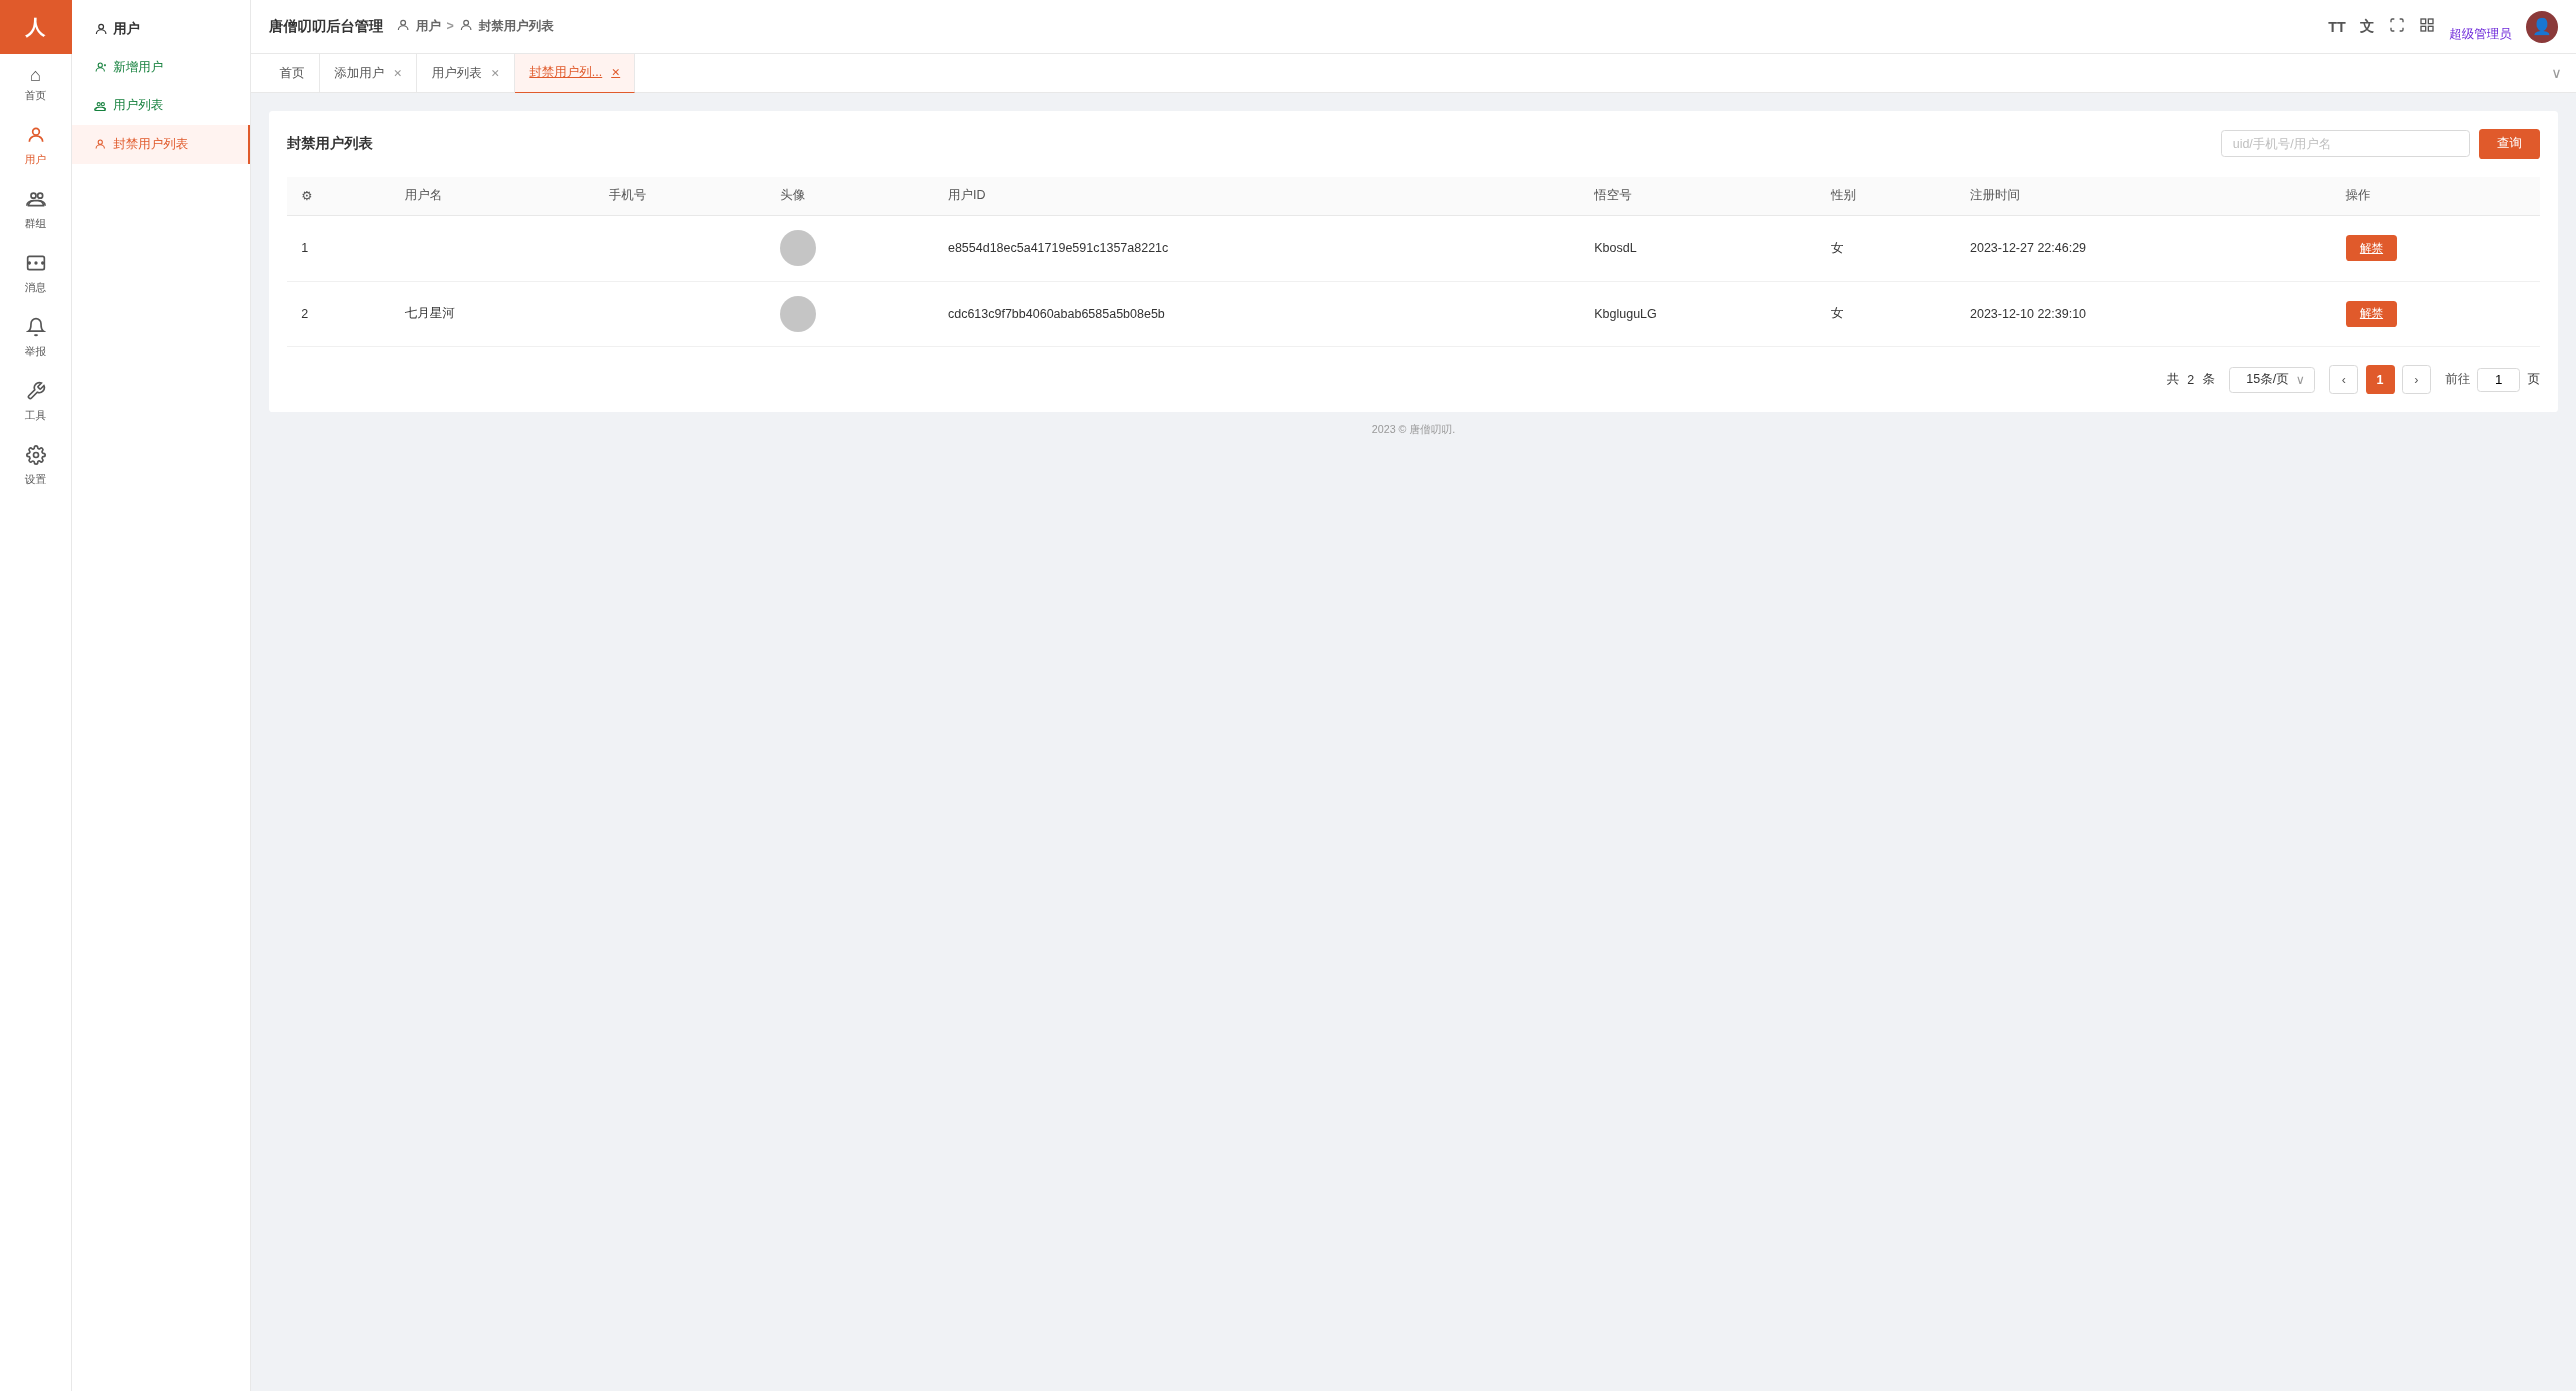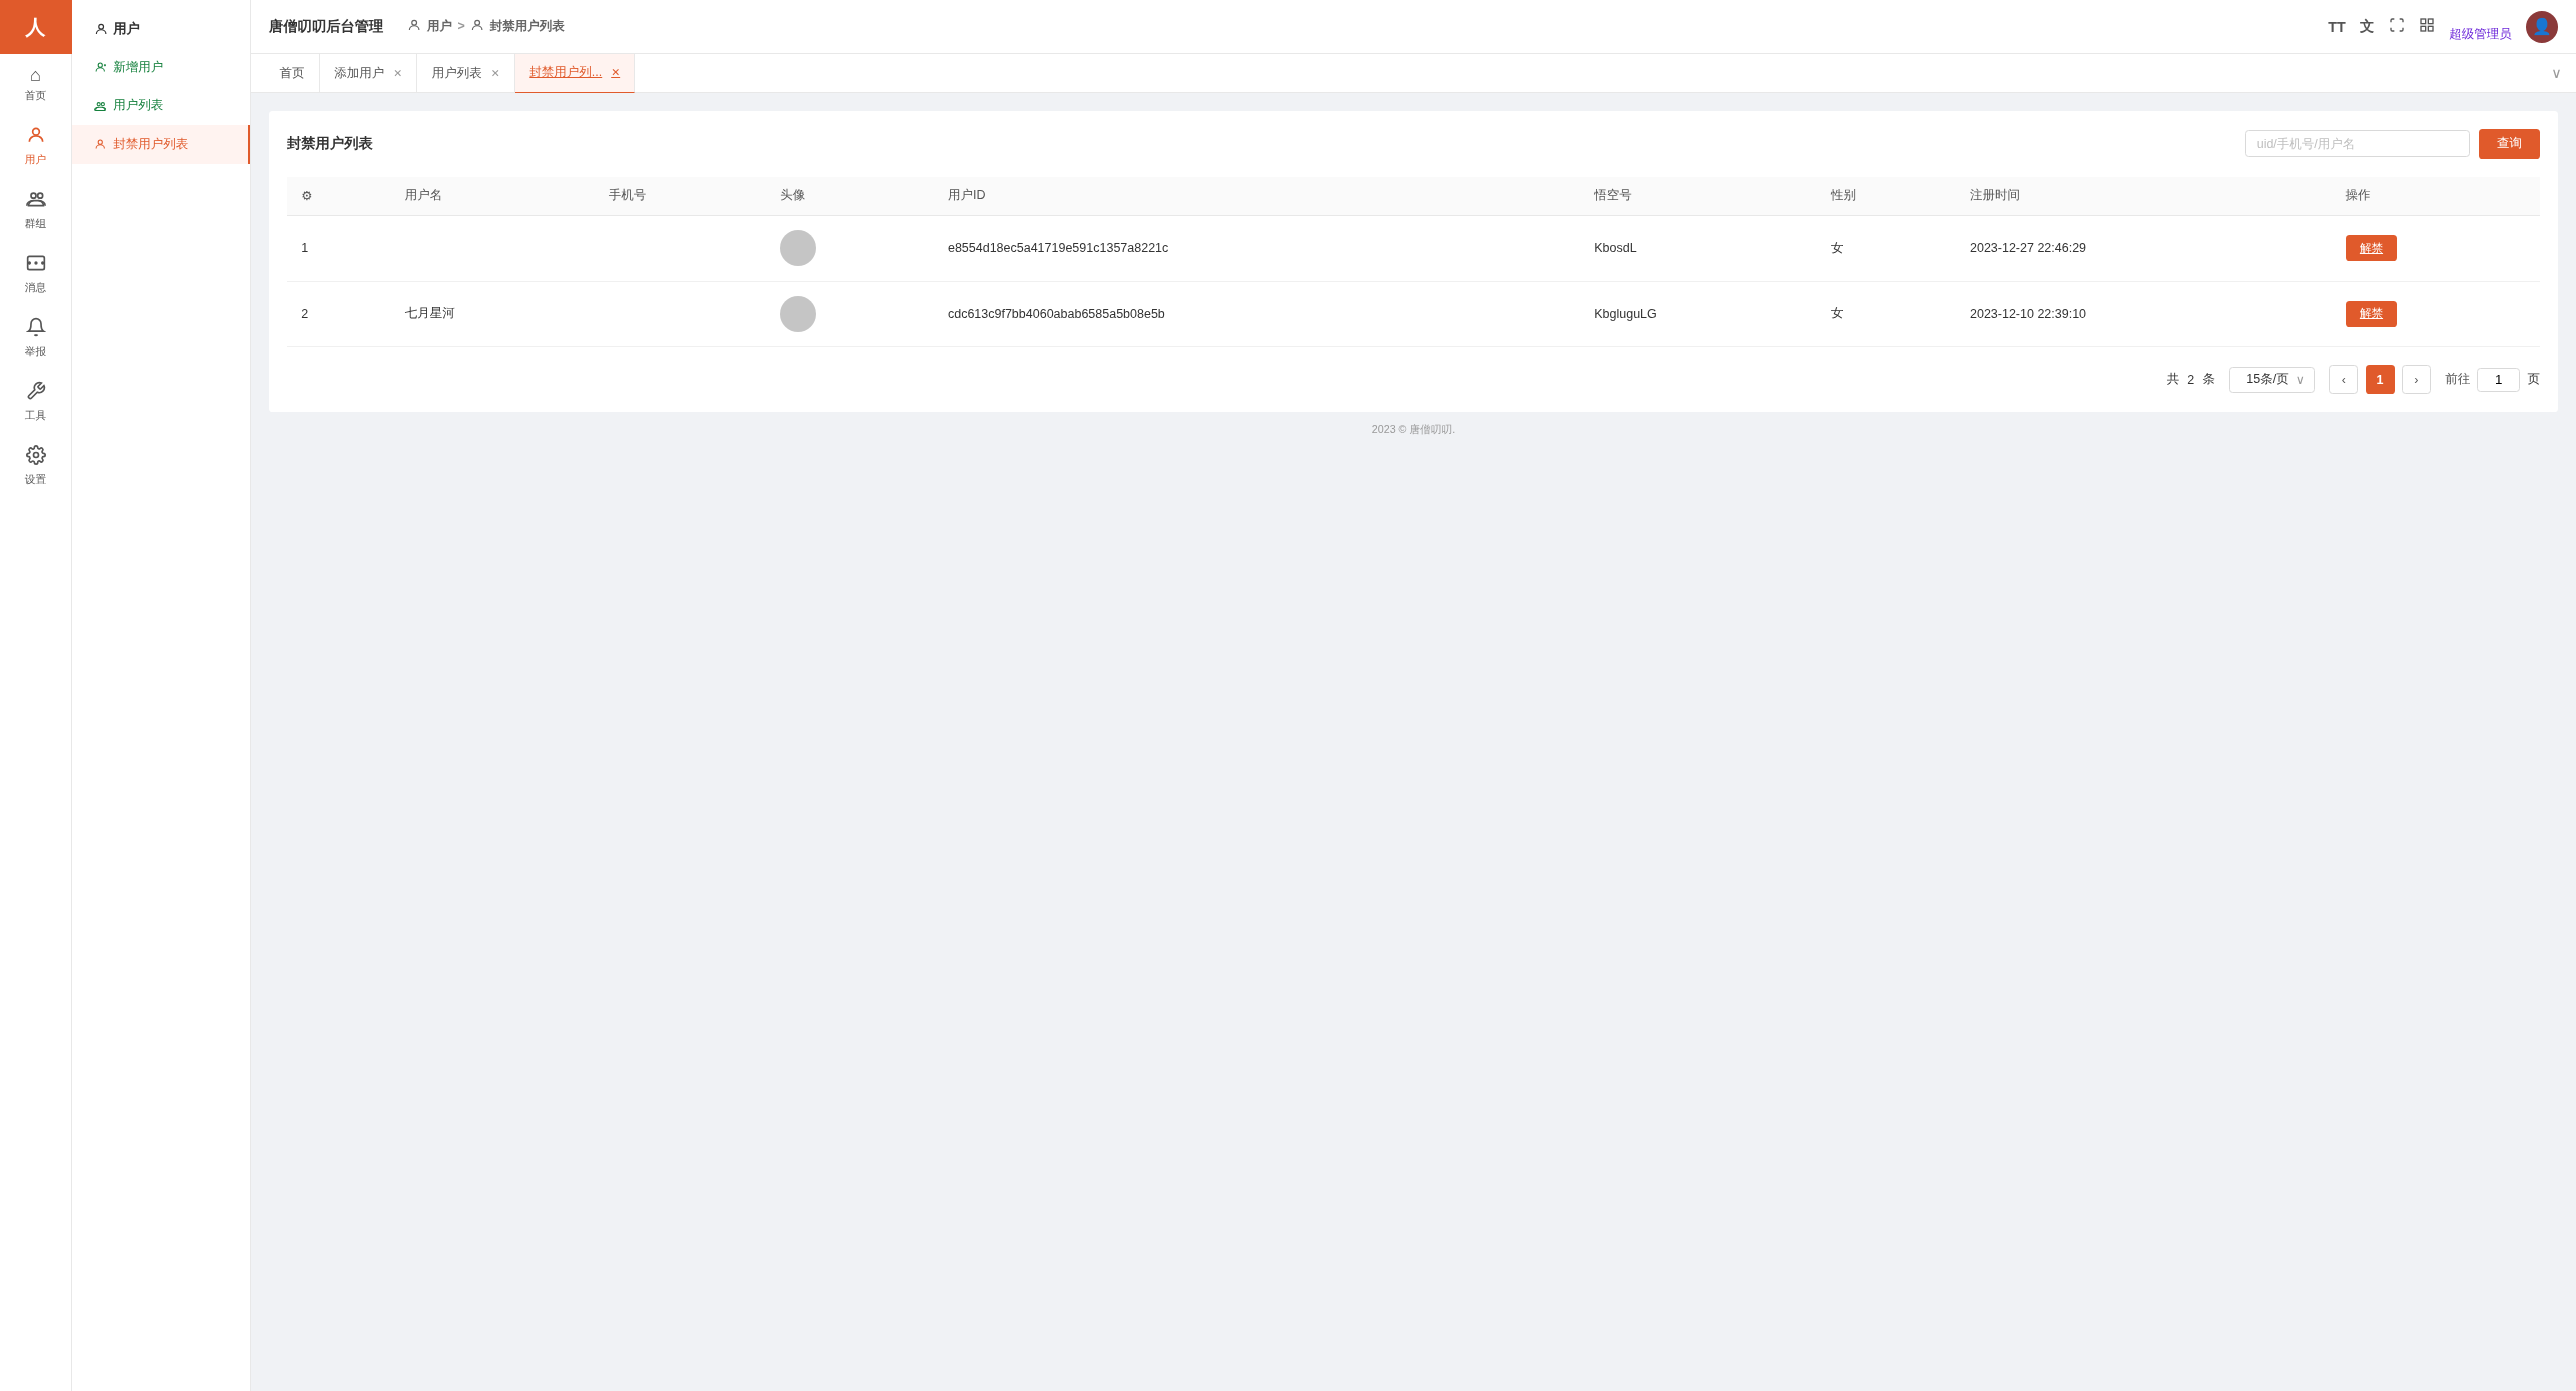--- a/index.html
+++ b/index.html
@@ -11,21 +11,21 @@
     .sidebar-logo span { color: #fff; font-size: 20px; font-weight: bold; }
     .sidebar-item { display: flex; flex-direction: column; align-items: center; justify-content: center; width: 100%; padding: 10.7px 0; cursor: pointer; color: #555; font-size: 10.7px; gap: 3.6px; }
     .sidebar-item.active { color: #e05a2b; }
     .sidebar-item .icon { font-size: 18px; }
 
     
     .main { flex: 1; display: flex; flex-direction: column; overflow: hidden; }
 
     
     .top-header { height: 54px; background: #fff; display: flex; align-items: center; padding: 0 18px; border-bottom: 0.9px solid #e8e8e8; justify-content: space-between; }
-    .top-header-left { display: flex; align-items: center; gap: 24px; font-size: 14.3px; font-weight: 600; color: #333; }
+    .top-header-left { display: flex; align-items: center; gap: 13px; font-size: 14.3px; font-weight: 600; color: #333; }
     .top-header-right { display: flex; align-items: center; gap: 14.3px; }
     .header-icon { font-size: 16px; color: #555; cursor: pointer; }
     .admin-name { font-size: 12.5px; color: #6d28d9; margin-top: 16px; }
     .avatar { width: 32px; height: 32px; border-radius: 50%; background: #c0392b; display: flex; align-items: center; justify-content: center; color: #fff; font-size: 12.5px; overflow: hidden; }
     .breadcrumb { display: flex; align-items: center; gap: 5.4px; font-size: 12.5px; color: #666; }
 
     
     .tab-bar { background: #fff; display: flex; align-items: center; padding: 0 14.3px; border-bottom: 0.9px solid #e8e8e8; height: 39px; position: relative; }
     .tab { display: flex; align-items: center; gap: 5.4px; padding: 0 14.3px; height: 39px; cursor: pointer; font-size: 12.5px; color: #555; border-right: 0.9px solid #e8e8e8; white-space: nowrap; }
     .tab.active { color: #e05a2b; background: #fff7f5; border-bottom: 1.8px solid #e05a2b; }
@@ -33,21 +33,21 @@
     .tab-expand { position: absolute; right: 14.3px; font-size: 14.3px; color: #999; cursor: pointer; }
 
     
     .content { flex: 1; padding: 18px; overflow: auto; background: #f0f2f5; }
     .content-card { background: #fff; border-radius: 3.6px; padding: 18px; }
 
     
     .page-title-row { display: flex; align-items: center; justify-content: space-between; margin-bottom: 18px; }
     .page-title { font-size: 14.3px; font-weight: 600; color: #333; }
     .search-row { display: flex; align-items: center; gap: 9px; }
-    .search-input { border: 0.9px solid #d9d9d9; border-radius: 3.6px; padding: 5.4px 10.7px; font-size: 12.5px; color: #4c1d95; outline: none; width: 225px; }
+    .search-input { border: 0.9px solid #d9d9d9; border-radius: 3.6px; padding: 5.4px 10.7px; font-size: 12.5px; color: #4c1d95; outline: none; width: 249px; }
     .search-input::placeholder { color: #bfbfbf; }
     .search-btn { background: #e05a2b; color: #fff; border: none; border-radius: 3.6px; padding: 6.3px 18px; font-size: 12.5px; cursor: pointer; white-space: nowrap; }
 
     
     .table { width: 100%; border-collapse: collapse; }
     .table th { background: #fafafa; padding: 10.7px 14.3px; text-align: left; font-weight: 500; color: #555; border-bottom: 0.9px solid #e8e8e8; font-size: 12.5px; }
     .table td { padding: 14.3px; border-bottom: 0.9px solid #f0f0f0; color: #333; font-size: 12.5px; vertical-align: middle; }
     .avatar-circle { width: 36px; height: 36px; border-radius: 50%; background: #c5c5c5; }
     .action-btn { background: #e05a2b; color: #fff; border: none; border-radius: 3.6px; padding: 5.4px 14.3px; font-size: 11.6px; cursor: pointer; white-space: nowrap; text-decoration: underline; }
 

